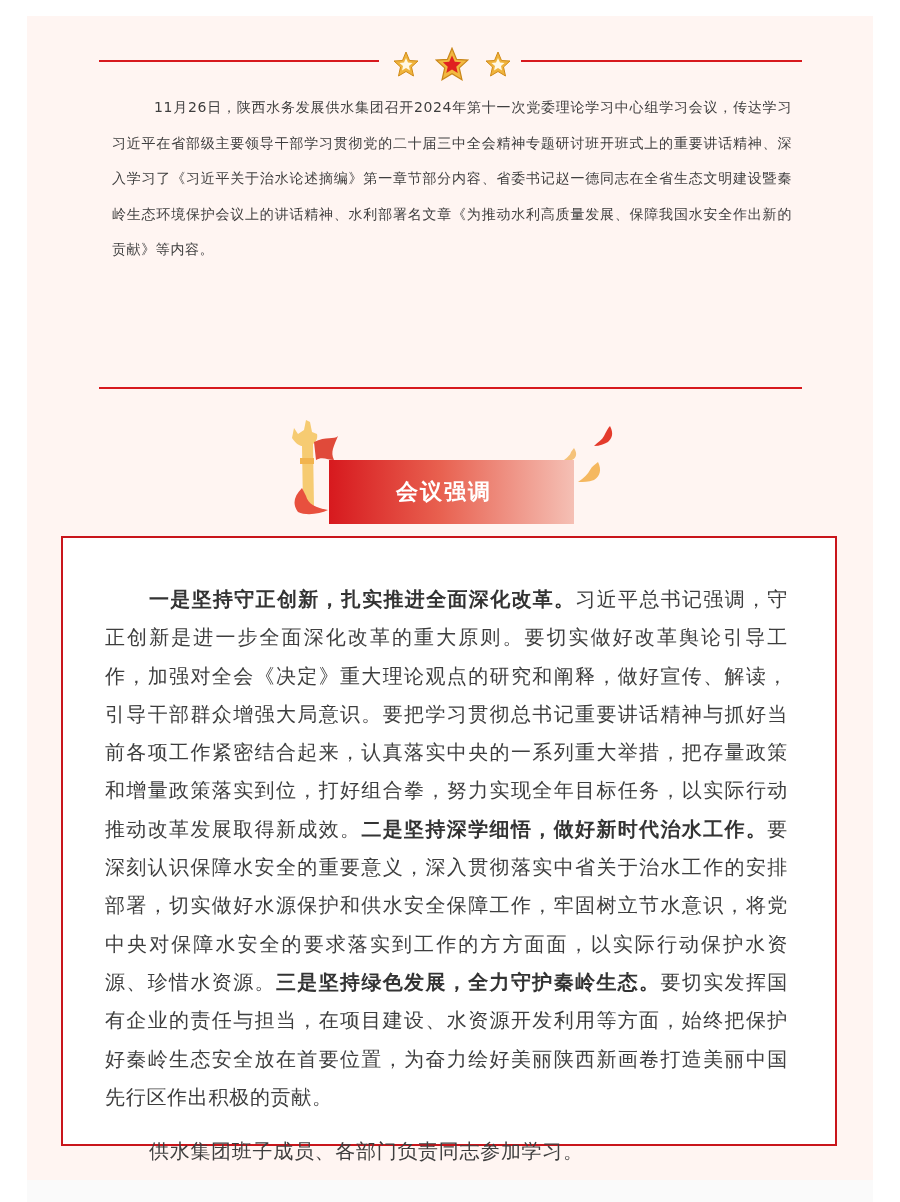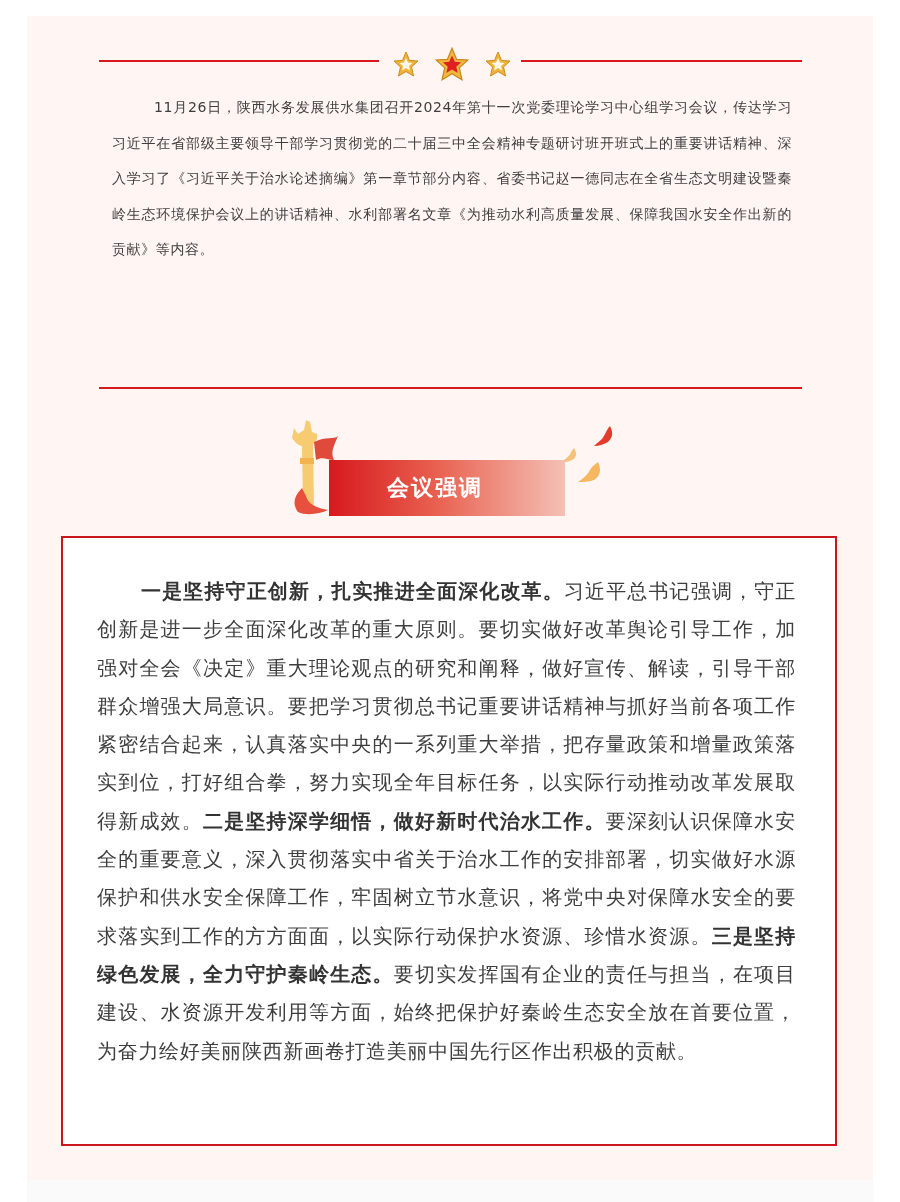--- a/index.html
+++ b/index.html
@@ -18,35 +18,35 @@
   .rule { position: absolute; height: 2px; background: #d7191e; }
   .stars { position: absolute; left: 392px; top: 44px; width: 120px; height: 40px; display: flex; align-items: center; justify-content: space-between; }
   .star { display: block; }
   .intro {
     position: absolute; left: 112px; top: 90px; width: 680px;
     font-size: 14px; line-height: 35.5px; color: #3e3e3e; letter-spacing: 0.6px;
     text-indent: 42px; text-align: justify;
   }
   .header-graphic { position: absolute; left: 276px; top: 416px; width: 360px; height: 100px; }
   .title-banner {
-    position: absolute; left: 329px; top: 460px; width: 236px; height: 56px;
+    position: absolute; left: 329px; top: 460px; width: 236px; height: 64px;
     background: linear-gradient(90deg, #d7191e 0%, #e8604f 45%, #f5c0b5 100%);
-    display: flex; align-items: center; justify-content: center;
+    display: flex; align-items: center; justify-content: center; padding-left: 9px;
   }
   .title-text { color: #ffffff; font-weight: bold; font-size: 22px; letter-spacing: 2px; margin-left: -24px; }
   .box {
     position: absolute; left: 61px; top: 536px; width: 776px; height: 610px;
     border: 2px solid #c9151b; background: #ffffff; box-sizing: border-box;
   }
   .box-body {
     position: absolute; left: 26px; top: 26px; width: 715px;
     font-size: 20px; line-height: 38.3px; color: #3e3e3e; letter-spacing: 0.7px;
     text-align: justify;
   }
-  .box-body p { margin: 8px; text-indent: 44px; }
+  .box-body p { margin: 16px; text-indent: 44px; }
   .b { font-weight: bold; color: #333333; }
 </style>
 </head>
 <body>
 
 <div class="panel"></div>
 <div class="panel-bottom"></div>
 
 <div class="rule" style="left:99px; top:60px; width:280px;"></div>
 <div class="rule" style="left:521px; top:60px; width:281px;"></div>
@@ -81,14 +81,15 @@
   <path d="M298,32 C302,38 300,42 296,44 C292,46 290,46 286,46 C290,42 294,40 295,36 Z" fill="#f5c27a"></path>
   <path d="M322,46 C326,54 324,60 318,64 C312,66 308,66 302,66 C308,62 312,58 314,54 C316,50 320,48 322,46 Z" fill="#f5b860"></path>
 </svg>
 <div class="title-banner">
   <span class="title-text">会议强调</span>
 </div>
 
 <div class="box">
   <div class="box-body">
     <p><span class="b">一是坚持守正创新，扎实推进全面深化改革。</span><span>习近平总书记强调，守正创新是进一步全面深化改革的重大原则。要切实做好改革舆论引导工作，加强对全会《决定》重大理论观点的研究和阐释，做好宣传、解读，引导干部群众增强大局意识。要把学习贯彻总书记重要讲话精神与抓好当前各项工作紧密结合起来，认真落实中央的一系列重大举措，把存量政策和增量政策落实到位，打好组合拳，努力实现全年目标任务，以实际行动推动改革发展取得新成效。</span><span class="b">二是坚持深学细悟，做好新时代治水工作。</span><span>要深刻认识保障水安全的重要意义，深入贯彻落实中省关于治水工作的安排部署，切实做好水源保护和供水安全保障工作，牢固树立节水意识，将党中央对保障水安全的要求落实到工作的方方面面，以实际行动保护水资源、珍惜水资源。</span><span class="b">三是坚持绿色发展，全力守护秦岭生态。</span><span>要切实发挥国有企业的责任与担当，在项目建设、水资源开发利用等方面，始终把保护好秦岭生态安全放在首要位置，为奋力绘好美丽陕西新画卷打造美丽中国先行区作出积极的贡献。</span></p>
+    <p>供水集团班子成员、各部门负责同志参加学习。</p>
   </div>
 </div>
 
 </body></html>

